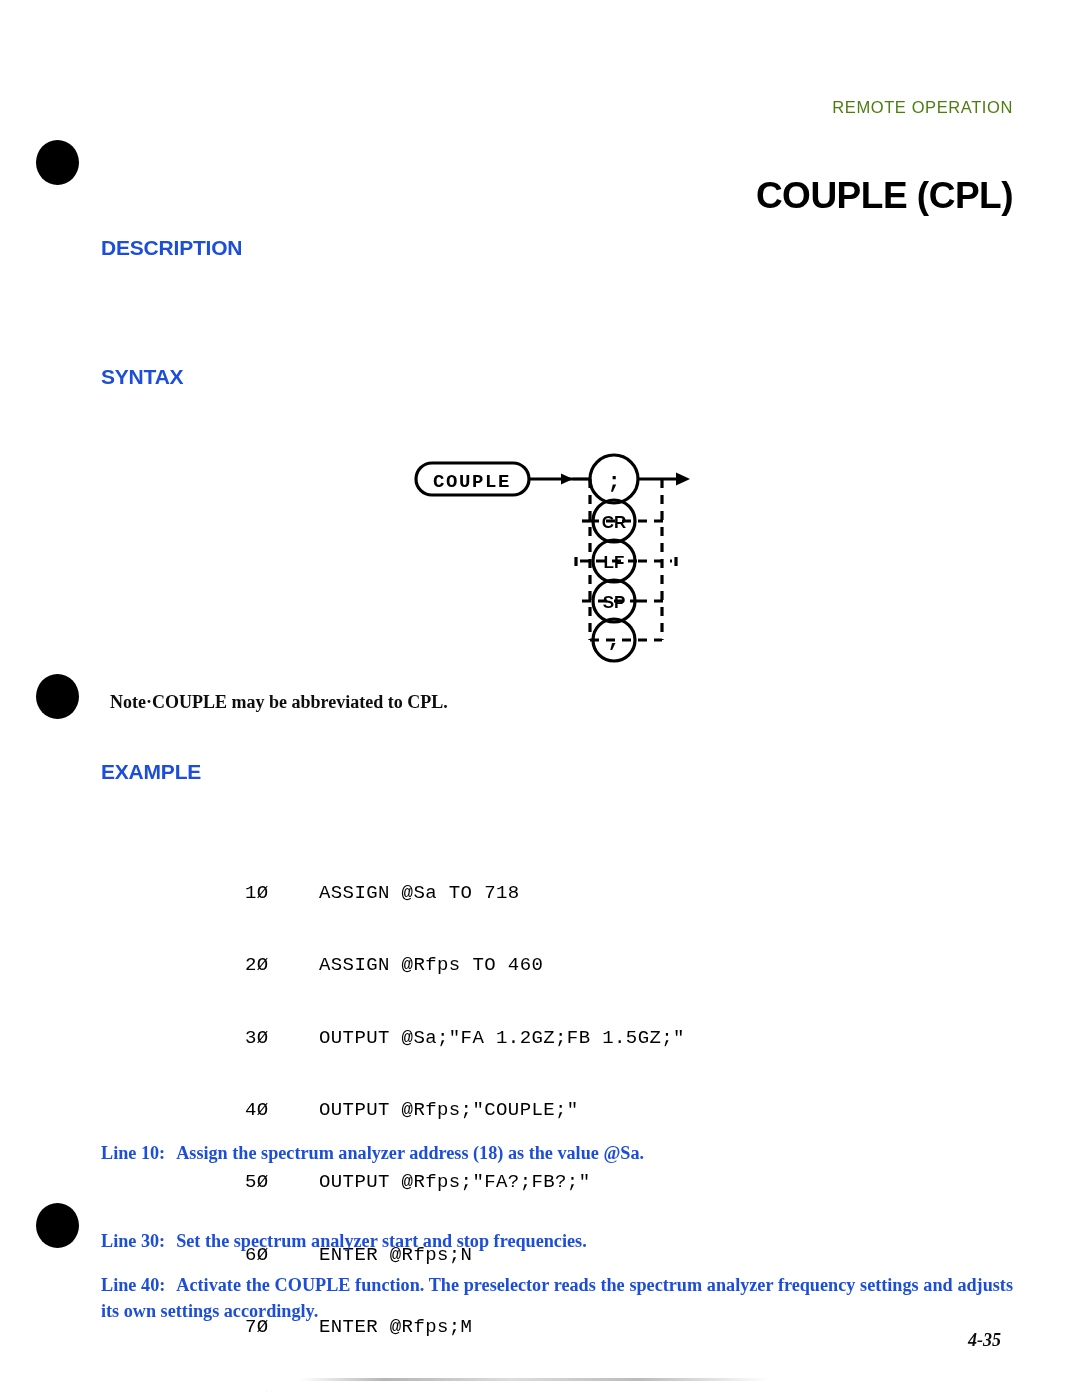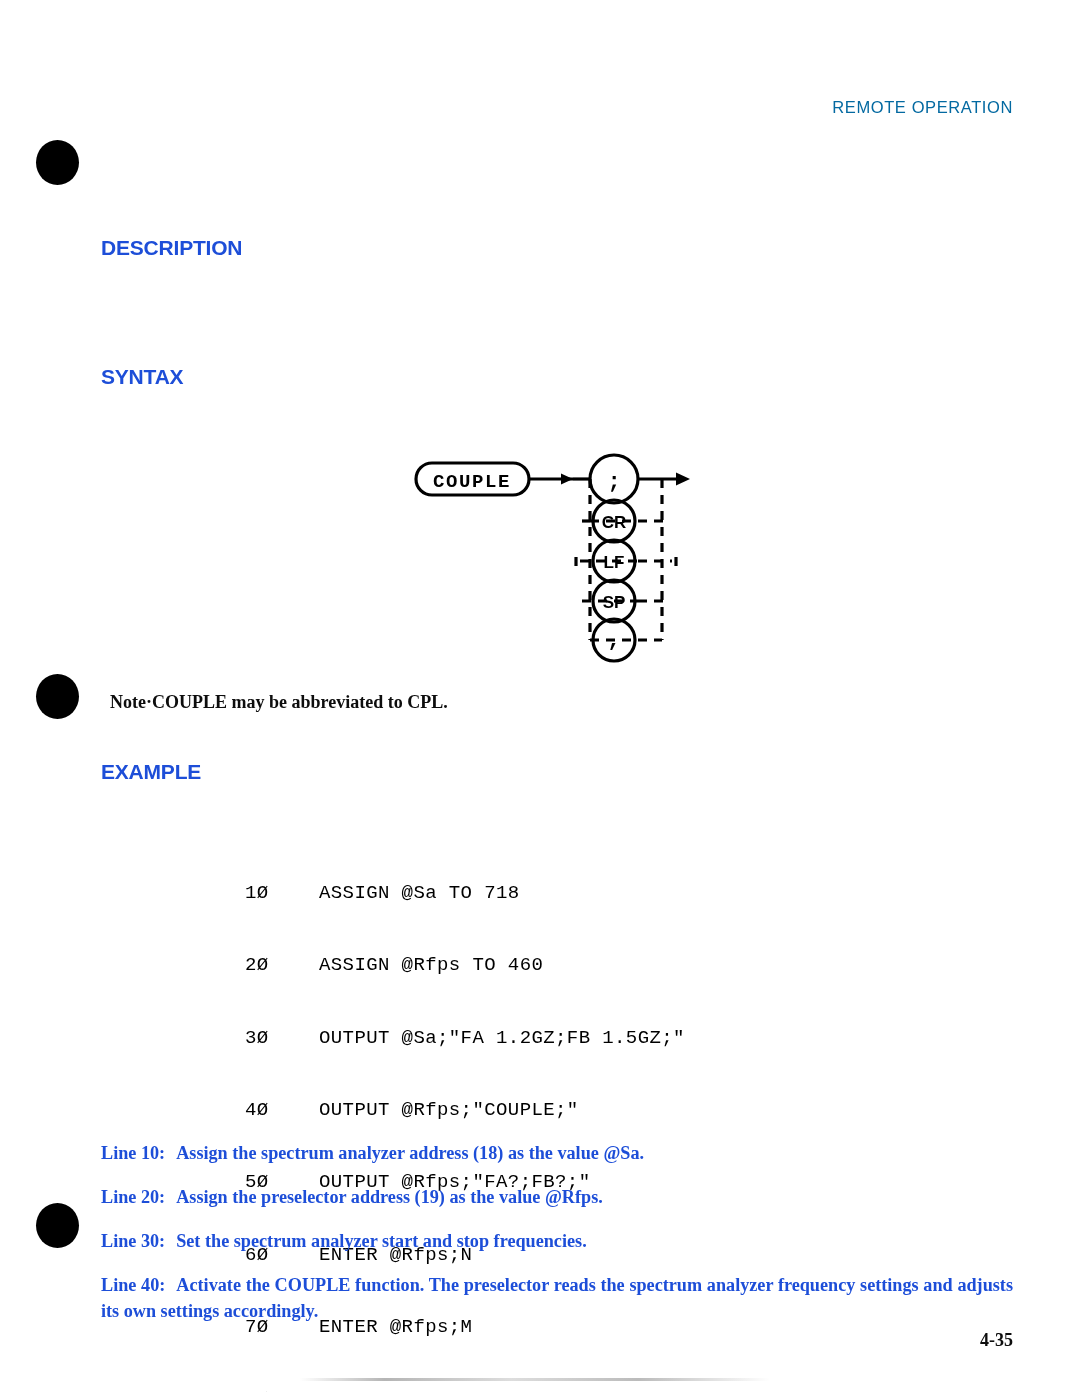--- a/index.html
+++ b/index.html
@@ -25,21 +25,21 @@
   
   .running-header {
     position: absolute;
     left: 0;
     top: 98px;
     width: 1013px;
     text-align: right;
     font-family: "Liberation Sans", sans-serif;
     font-size: 16.5px;
     letter-spacing: 0.6px;
-    color: #0369a1;
+    color: #4d7c0f;
   }
 
   
   .hole {
     position: absolute;
     left: 36px;
     width: 43px;
     height: 45px;
     background: #000000;
     border-radius: 50%;
@@ -142,26 +142,27 @@
   }
   .explain-10 { top: 1140px; }
   .explain-20 { top: 1184px; }
   .explain-30 { top: 1228px; }
   .explain-40 { top: 1272px; text-align: justify; }
   .explain .lbl { margin-right: 11px; }
 
   
   .page-number {
     position: absolute;
-    right: 67px;
+    right: 79px;
     top: 1330px;
     font-family: "Liberation Serif", serif;
     font-size: 18px;
     font-weight: 600;
     color: #0d0d0d;
+    font-style: italic;
   }
 
   
   .scan-smudge {
     position: absolute;
     left: 300px;
     top: 1378px;
     width: 470px;
     height: 3px;
     background: linear-gradient(to right,
@@ -176,20 +177,21 @@
 <body>
 
 <div class="page">
 
   <div class="running-header">REMOTE OPERATION</div>
 
   <div class="hole hole-1"></div>
   <div class="hole hole-2"></div>
   <div class="hole hole-3"></div>
 
+  <div class="command-title">COUPLE (CPL)</div>
 
   <div class="section-heading heading-description">DESCRIPTION</div>
 
 
   <div class="section-heading heading-syntax">SYNTAX</div>
 
   <div class="syntax-diagram">
     <svg width="320" height="220" viewBox="0 0 320 220" xmlns="http://www.w3.org/2000/svg">
       <g fill="none" stroke="#000000" stroke-width="3.2" stroke-linecap="butt">
 
@@ -260,23 +262,20 @@
     <span class="code-row"><span class="code-num">7Ø</span><span class="code-text">ENTER @Rfps;M</span></span>
     <span class="code-row"><span class="code-num">3Ø</span><span class="code-text">PRINT N</span></span>
     
     
   </div>
 
   <div class="explain explain-10">
     <span class="lbl">Line 10:</span><span>Assign the spectrum analyzer address (18) as the value @Sa.</span>
   </div>
 
-  <div class="explain explain-20">
-    <span class="lbl">Line 20:</span><span>Assign the preselector address (19) as the value @Rfps.</span>
-  </div>
 
   <div class="explain explain-30">
     <span class="lbl">Line 30:</span><span>Set the spectrum analyzer start and stop frequencies.</span>
   </div>
 
   <div class="explain explain-40">
     <span class="lbl">Line 40:</span><span>Activate the COUPLE function. The preselector reads the spectrum analyzer frequency settings and adjusts its own settings accordingly.</span>
   </div>
 
   <div class="page-number">4-35</div>

